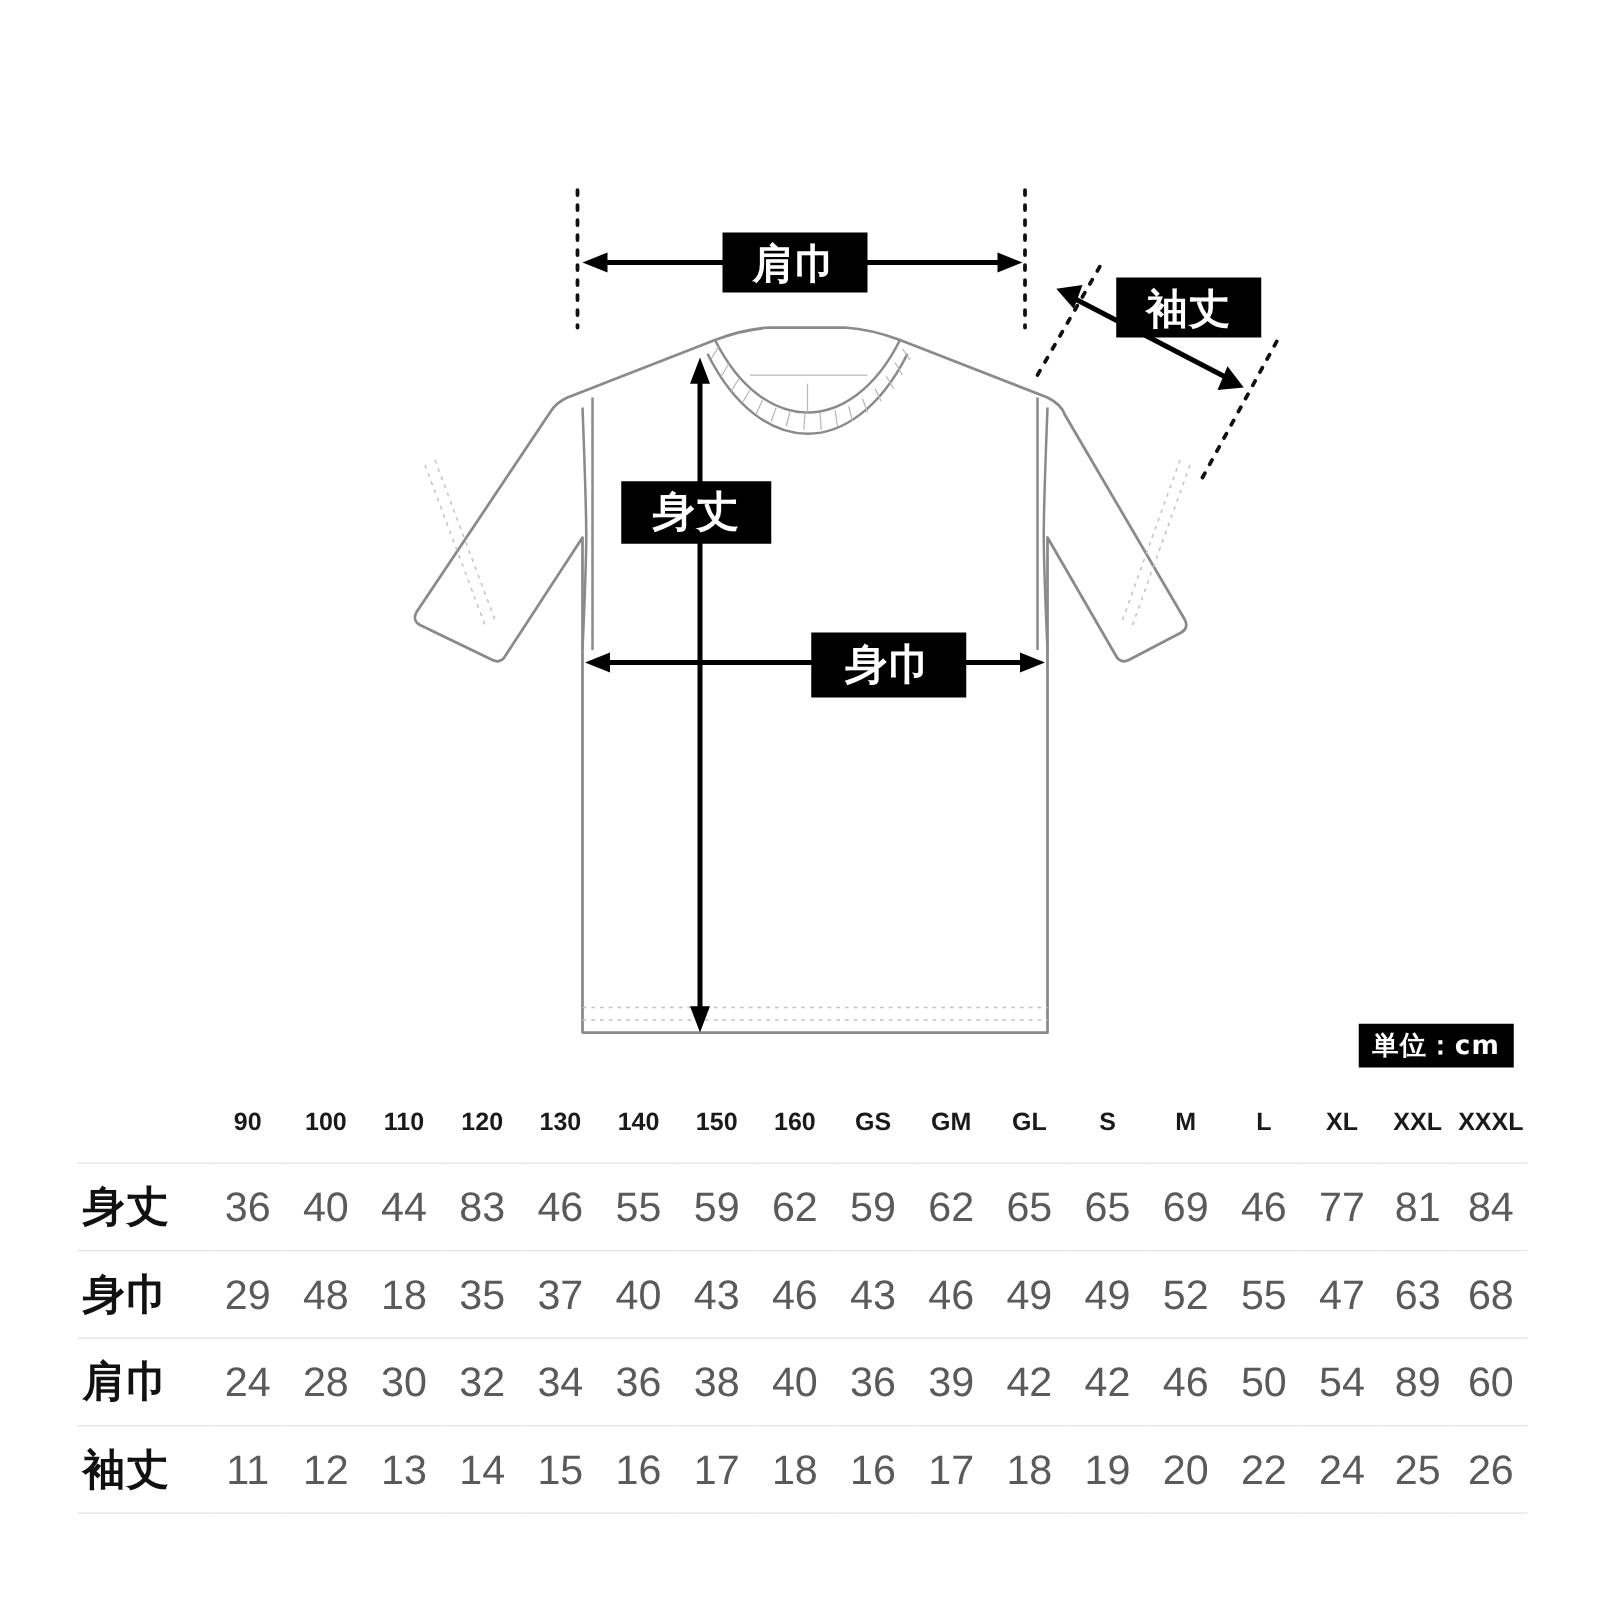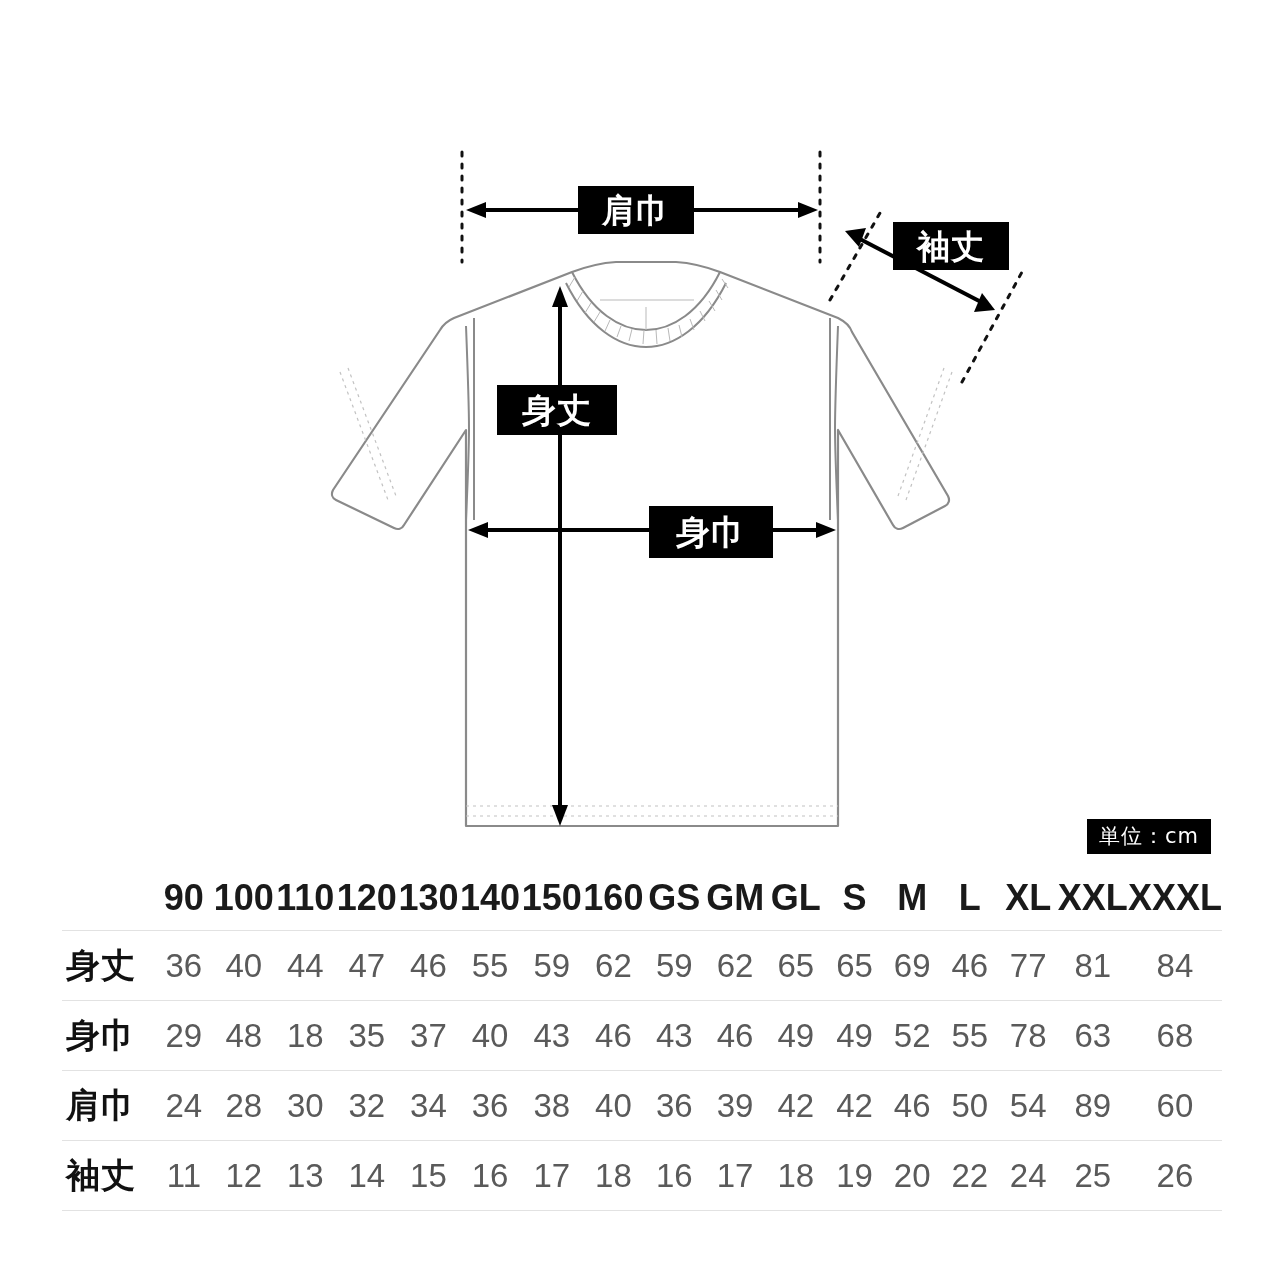--- a/index.html
+++ b/index.html
@@ -58,42 +58,42 @@
   }
   #lbl-mihaba {
     left: 649px; top: 506px;
     width: 124px; height: 52px;
     font-size: 34px;
   }
   #lbl-unit {
     left: 1087px; top: 819px;
     width: 124px; height: 35px;
     font-size: 21px;
-    font-weight: 400;
+    font-weight: 700;
   }
 
   
   #size-table {
     position: absolute;
     left: 62px;
     top: 872px;
     width: 1160px;
     border-collapse: collapse;
     font-family: "Liberation Sans", sans-serif;
   }
   #size-table th, #size-table td {
     text-align: center;
     vertical-align: middle;
     padding: 0;
     font-weight: normal;
   }
   #size-table thead th {
     color: #1a1a1a;
     font-weight: 700;
-    font-size: 36px;
+    font-size: 20px;
     height: 52px;
     padding-bottom: 6px;
   }
   #size-table thead th.rowhead-cell {
     width: 104px;
   }
   #size-table tbody tr {
     border-top: 1px solid #e2e2e2;
   }
   #size-table tbody tr:last-child {
@@ -279,21 +279,21 @@
         <th>XXL</th>
         <th>XXXL</th>
       </tr>
   </thead>
   <tbody>
       <tr>
         <td class="rowhead">身丈</td>
         <td>36</td>
         <td>40</td>
         <td>44</td>
-        <td>47</td>
+        <td>83</td>
         <td>46</td>
         <td>55</td>
         <td>59</td>
         <td>62</td>
         <td>59</td>
         <td>62</td>
         <td>65</td>
         <td>65</td>
         <td>69</td>
         <td>46</td>
@@ -310,21 +310,21 @@
         <td>37</td>
         <td>40</td>
         <td>43</td>
         <td>46</td>
         <td>43</td>
         <td>46</td>
         <td>49</td>
         <td>49</td>
         <td>52</td>
         <td>55</td>
-        <td>78</td>
+        <td>47</td>
         <td>63</td>
         <td>68</td>
       </tr>
       <tr>
         <td class="rowhead">肩巾</td>
         <td>24</td>
         <td>28</td>
         <td>30</td>
         <td>32</td>
         <td>34</td>

